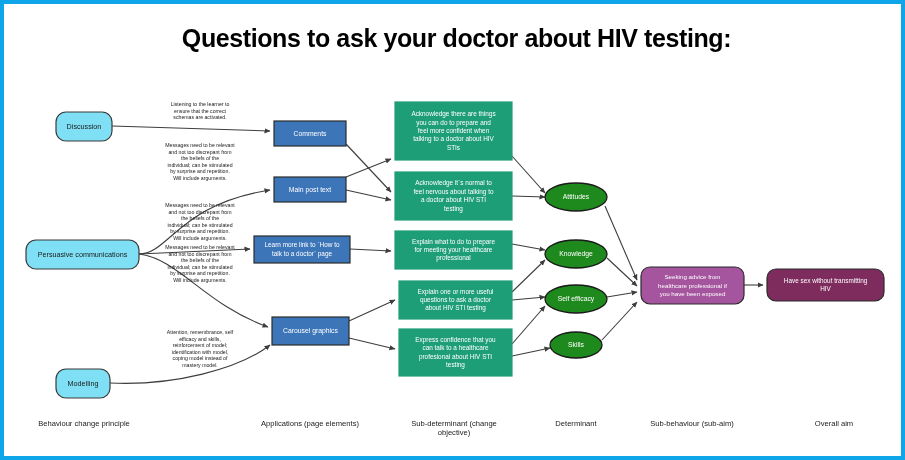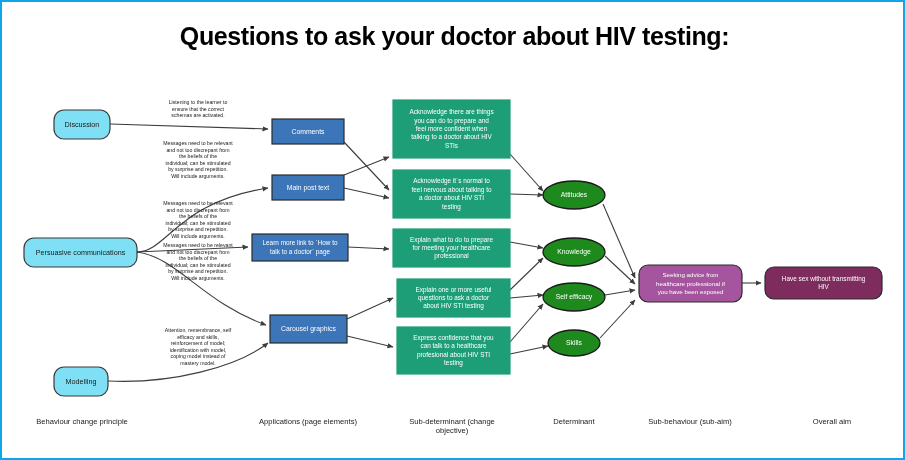--- a/index.html
+++ b/index.html
@@ -1,19 +1,19 @@
 <!DOCTYPE html>
 <html><head>
 <meta charset="utf-8">
 <style>
   html, body { margin:0; padding:0; background:#ffffff; }
   body { font-family:"Liberation Sans", sans-serif; }
   #page {
     position:relative; width:905px; height:460px;
-    background:#ffffff; border:2px solid #0ea5e9;
+    background:#ffffff; border:4px solid #0ea5e9;
     box-sizing:border-box; overflow:hidden;
   }
   #title {
     position:absolute; left:0; top:20px; width:905px;
     text-align:center;
     font-size:25px; font-weight:bold; color:#000000;
     letter-spacing:-0.4px;
     font-family:"Liberation Sans", sans-serif;
   }
   svg#diagram { position:absolute; left:0; top:0; width:905px; height:460px; }

